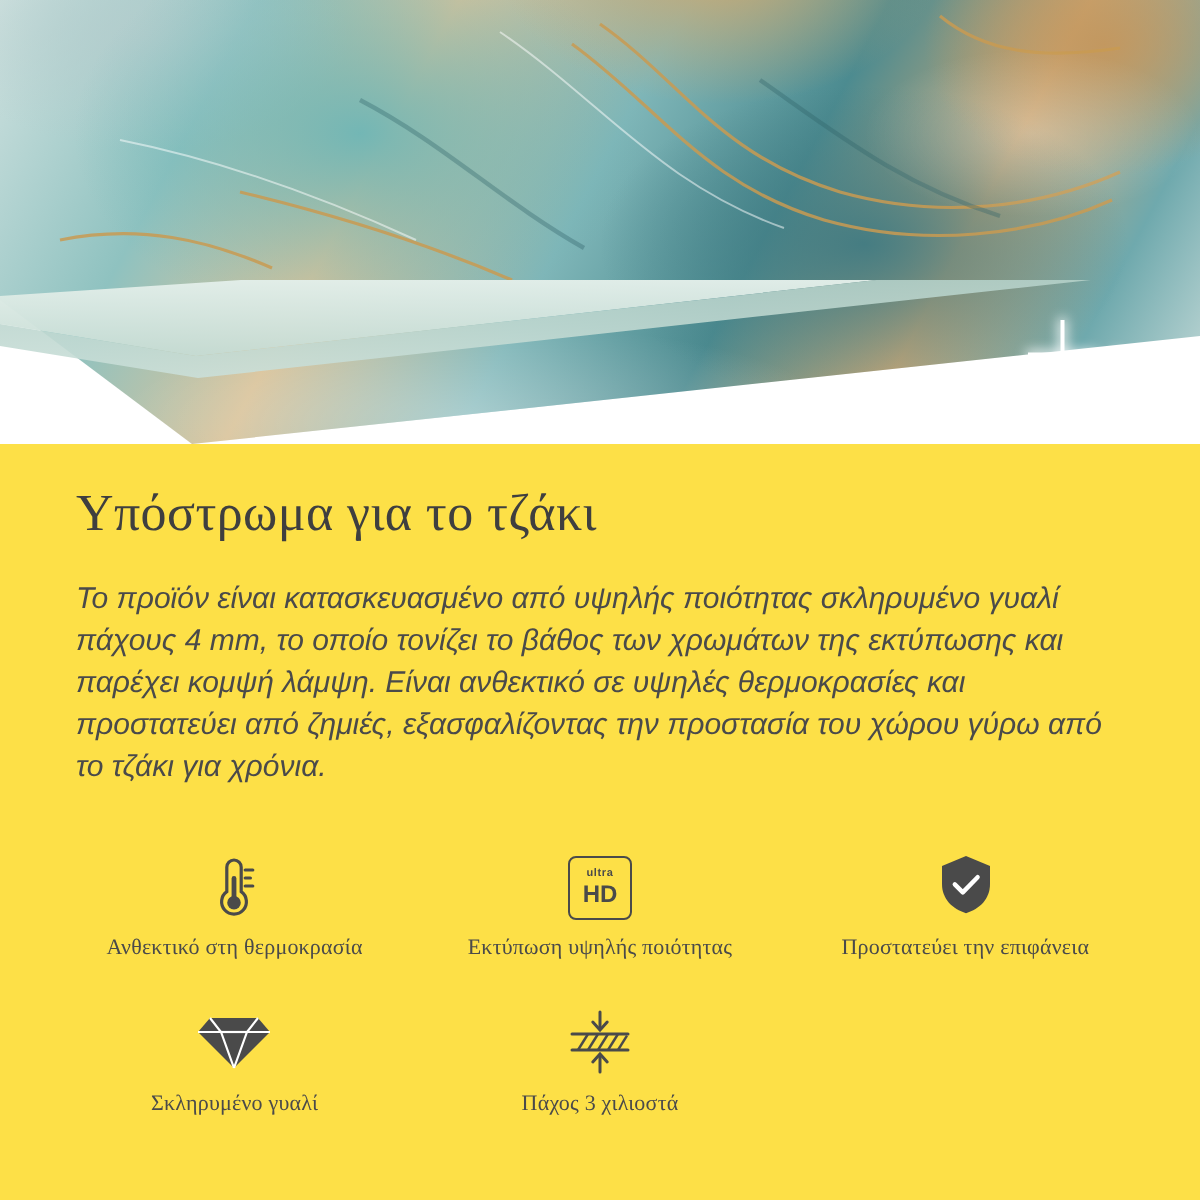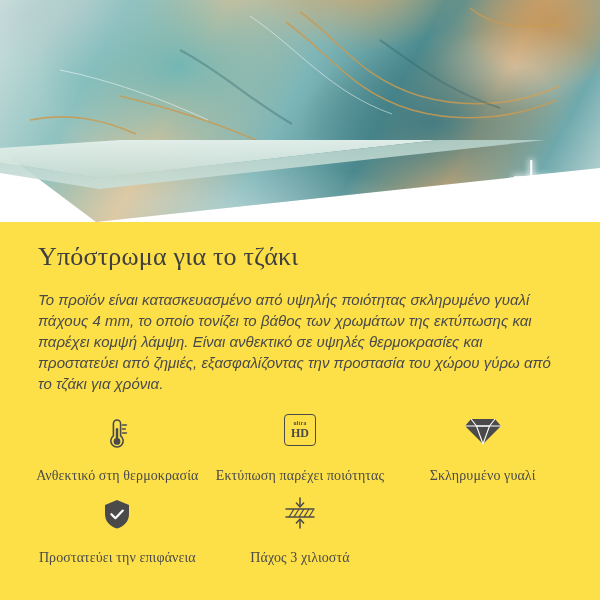--- a/index.html
+++ b/index.html
@@ -129,28 +129,27 @@
   }
   .feature {
     display: flex;
     flex-direction: column;
     align-items: center;
     justify-content: flex-start;
   }
   .feature-icon {
     height: 46px;
     display: flex;
-    align-items: flex-start;
+    align-items: flex-end;
     justify-content: center;
-    font-family: Liberation Serif, serif;
   }
   .feature-label {
     margin-top: 8px;
     font-family: "Liberation Serif", serif;
-    font-size: 14px;
+    font-size: 11px;
     color: #4a4a4a;
     text-align: center;
     letter-spacing: 0.1px;
   }
   .hd-badge {
     width: 30px;
     height: 30px;
     border: 1.6px solid #4a4a4a;
     border-radius: 4px;
     display: flex;
@@ -229,46 +228,46 @@
       <div class="feature-label">Ανθεκτικό στη θερμοκρασία</div>
     </div>
 
     <div class="feature">
       <div class="feature-icon">
         <div class="hd-badge">
           <span class="ultra">ultra</span>
           <span class="hd">HD</span>
         </div>
       </div>
-      <div class="feature-label">Εκτύπωση παρέχει ποιότητας</div>
+      <div class="feature-label">Εκτύπωση υψηλής ποιότητας</div>
+    </div>
+
+    <div class="feature">
+      <div class="feature-icon">
+        <svg width="34" height="36" viewBox="0 0 34 36">
+          <path d="M17 4 L29 9 v9 c0 7.6 -5.2 12.4 -12 14.6 C10.2 30.4 5 25.6 5 18 V9 z" fill="#4a4a4a"></path>
+          <path d="M11.4 18.2 l4 4 l7.4 -7.6" fill="none" stroke="#ffffff" stroke-width="2.2" stroke-linecap="round" stroke-linejoin="round"></path>
+        </svg>
+      </div>
+      <div class="feature-label">Προστατεύει την επιφάνεια</div>
     </div>
 
     <div class="feature">
       <div class="feature-icon">
         <svg width="38" height="34" viewBox="0 0 38 34">
           <path d="M7 5 h24 l6 7 L19 30 L1 12 z" fill="#4a4a4a"></path>
           <g stroke="#ffffff" stroke-width="1.1" fill="none">
             <path d="M1 12 h36"></path>
             <path d="M7 5 L12.5 12 L19 30"></path>
             <path d="M31 5 L25.5 12 L19 30"></path>
             <path d="M12.5 12 h13"></path>
           </g>
         </svg>
       </div>
       <div class="feature-label">Σκληρυμένο γυαλί</div>
-    </div>
-
-    <div class="feature">
-      <div class="feature-icon">
-        <svg width="34" height="36" viewBox="0 0 34 36">
-          <path d="M17 4 L29 9 v9 c0 7.6 -5.2 12.4 -12 14.6 C10.2 30.4 5 25.6 5 18 V9 z" fill="#4a4a4a"></path>
-          <path d="M11.4 18.2 l4 4 l7.4 -7.6" fill="none" stroke="#ffffff" stroke-width="2.2" stroke-linecap="round" stroke-linejoin="round"></path>
-        </svg>
-      </div>
-      <div class="feature-label">Προστατεύει την επιφάνεια</div>
     </div>
 
 
     <div class="feature">
       <div class="feature-icon">
         <svg width="38" height="34" viewBox="0 0 38 34">
           <g stroke="#4a4a4a" stroke-width="1.5" stroke-linecap="round" fill="none">
             <line x1="19" y1="2" x2="19" y2="10"></line>
             <path d="M15.4 7 L19 11 L22.6 7"></path>
             <line x1="19" y1="32" x2="19" y2="24"></line>

